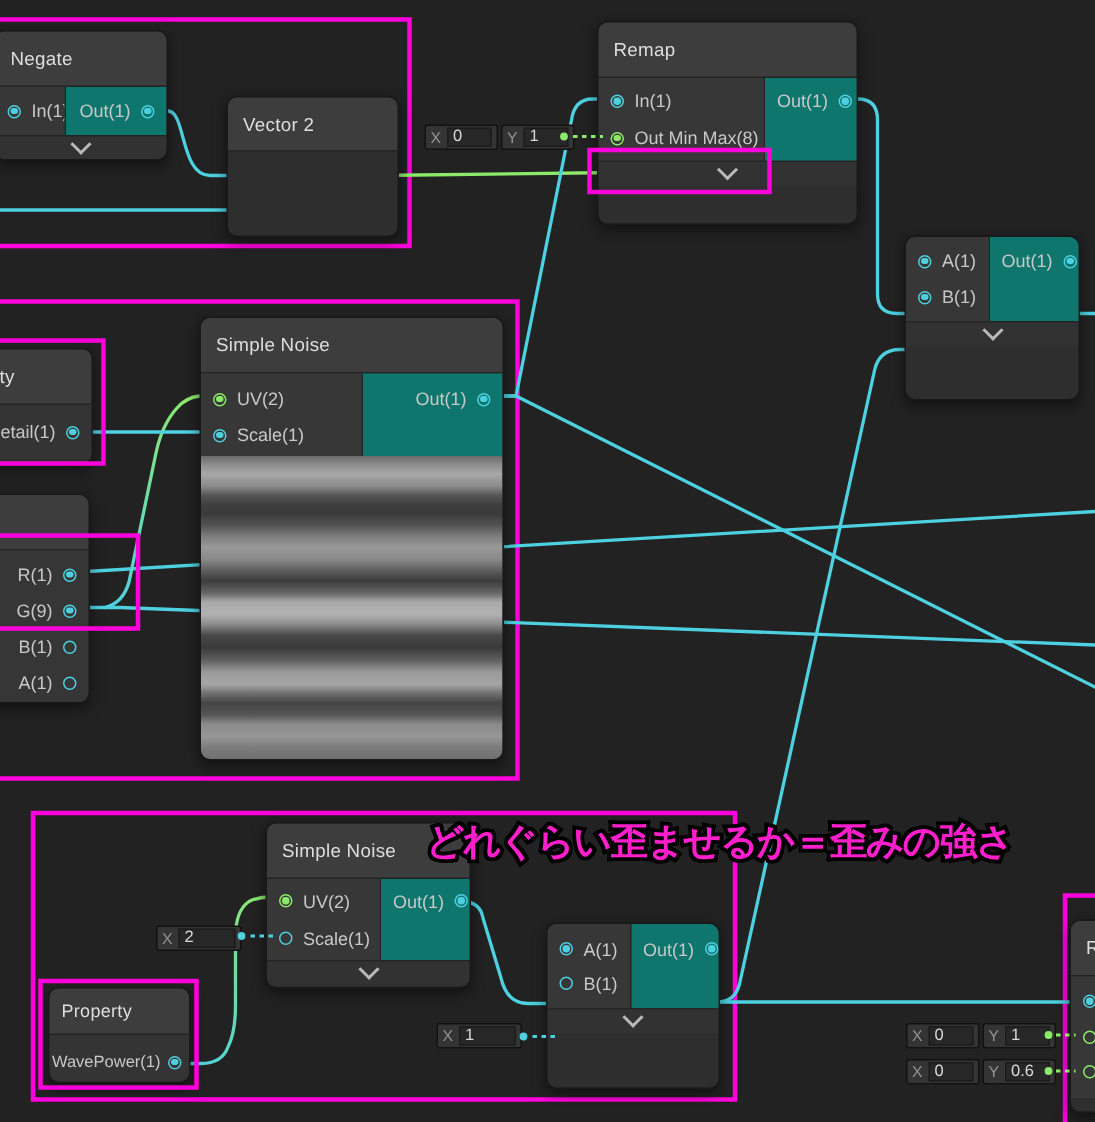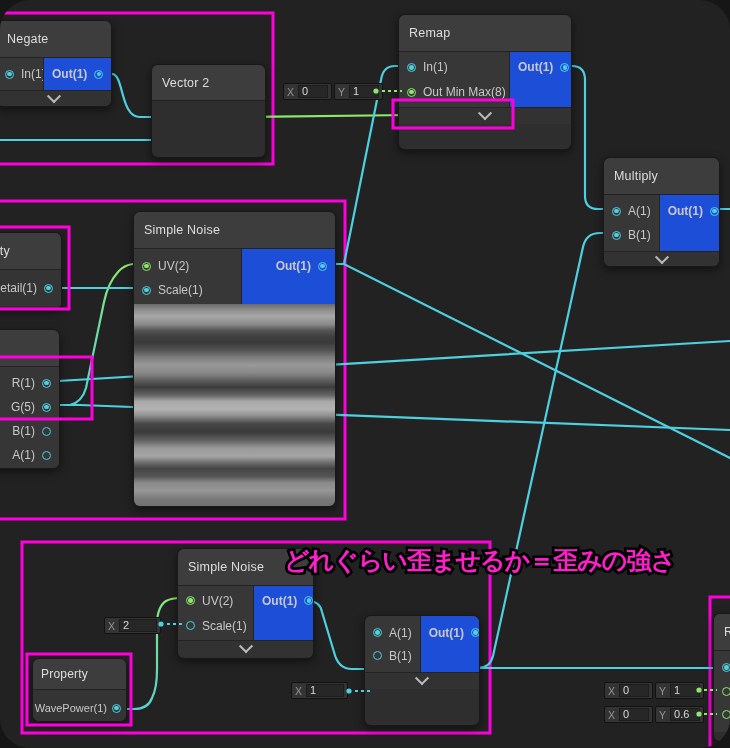--- a/index.html
+++ b/index.html
@@ -1,30 +1,30 @@
 <!DOCTYPE html>
 <html><head>
 <meta charset="utf-8">
 <style>
   html,body{margin:0;padding:0;background:#161616;}
   #stage{position:relative;width:730px;height:748px;background:#222222;overflow:hidden;
-         font-family:"Liberation Sans",sans-serif;border-radius:30px;}
+         font-family:"Liberation Sans",sans-serif;}
   svg.layer{position:absolute;left:0;top:0;pointer-events:none;}
   #wires{z-index:1;}
   #overlay{z-index:3;}
 
   
   .node{position:absolute;z-index:2;background:#2e2e2e;border:1px solid #191919;
         border-radius:7px;box-shadow:0 3px 9px rgba(0,0,0,.5);overflow:hidden;
         font-size:12px;color:#c8c8c8;}
   .hdr{height:36px;display:flex;align-items:center;padding:0 10px;background:#3d3d3d;
        border-bottom:1px solid #232323;color:#dedede;font-size:12.5px;letter-spacing:.2px;}
   .body{display:flex;align-items:stretch;}
   .cin{background:#373737;}
-  .cout{background:#1d4ed8;border-left:1px solid #232323;flex:1 1 auto;font-weight:bold;}
+  .cout{background:#0f766e;border-left:1px solid #232323;flex:1 1 auto;}
   .row{height:24px;display:flex;align-items:center;gap:7px;padding:0 8px;white-space:nowrap;}
   .row.out{justify-content:flex-end;}
   .port{width:9px;height:9px;border-radius:50%;border:1.6px solid currentColor;
         box-sizing:border-box;position:relative;flex:0 0 auto;background:transparent;}
   .port.cy{color:#4dd0e0;} .port.gr{color:#8de96a;}
   .port.fill::after{content:"";position:absolute;inset:1.2px;border-radius:50%;background:currentColor;}
   .chev{height:16px;background:#323232;border-top:1px solid #242424;
         display:flex;align-items:center;justify-content:center;}
   .chevi{width:8px;height:8px;border-right:2px solid #b9b9b9;border-bottom:2px solid #b9b9b9;
          transform:rotate(45deg) translate(-2px,-2px);}
@@ -175,21 +175,20 @@
           <span class="port cy fill"></span>
         </div>
       </div>
     </div>
     <div class="chev">
         <span class="chevi"></span>
       </div>
   </div>
 
   <div class="node" id="n-multiply">
-    <div class="hdr">Multiply</div>
     <div class="body">
       <div class="cin">
         <div class="row">
           <span class="port cy fill"></span>
           <span>A(1)</span>
         </div>
         <div class="row">
           <span class="port cy fill"></span>
           <span>B(1)</span>
         </div>
@@ -230,21 +229,21 @@
   </div>
 
   <div class="node" id="n-split">
     <div class="hdr"></div>
     <div class="body">
       <div class="row out">
         <span>R(1)</span>
         <span class="port cy fill"></span>
       </div>
       <div class="row out">
-        <span>G(5)</span>
+        <span>G(9)</span>
         <span class="port cy fill"></span>
       </div>
       <div class="row out">
         <span>B(1)</span>
         <span class="port cy"></span>
       </div>
       <div class="row out">
         <span>A(1)</span>
         <span class="port cy"></span>
       </div>

